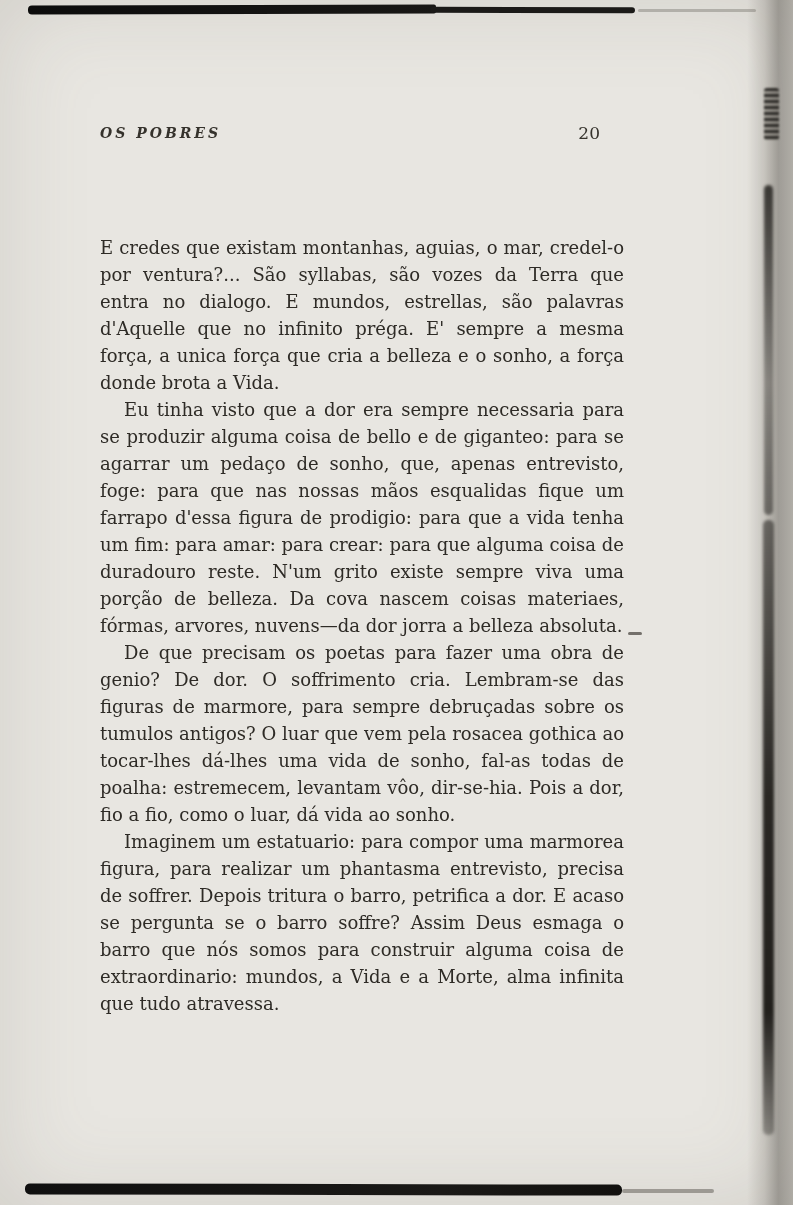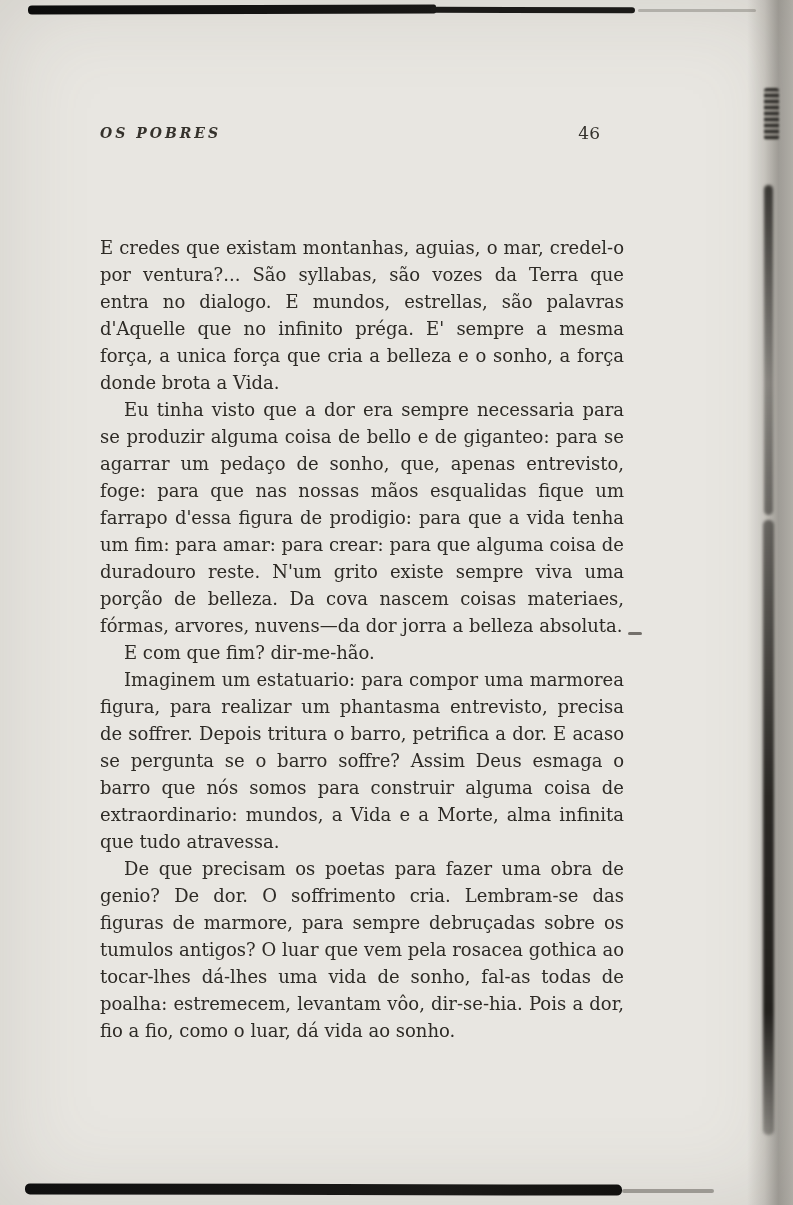--- a/index.html
+++ b/index.html
@@ -144,24 +144,23 @@
   <div class="artifact right-band"></div>
   <div class="artifact right-streak-upper"></div>
   <div class="artifact right-streak-lower"></div>
   <div class="artifact corner-smudge"></div>
   <div class="artifact margin-dash"></div>
   <div class="artifact bottom-bar-main"></div>
   <div class="artifact bottom-bar-ext"></div>
 
   <header class="header-row">
     <span class="running-head">OS POBRES</span>
-    <span class="page-number">46</span>
+    <span class="page-number">20</span>
   </header>
 
   <main class="text-block">
     <p class="para flush">E credes que existam montanhas, aguias, o mar, credel-o por ventura?... São syllabas, são vozes da Terra que entra no dialogo. E mundos, estrellas, são palavras d'Aquelle que no infinito préga. E' sempre a mesma força, a unica força que cria a belleza e o sonho, a força donde brota a Vida.</p>
     <p class="para">Eu tinha visto que a dor era sempre necessaria para se produzir alguma coisa de bello e de giganteo: para se agarrar um pedaço de sonho, que, apenas entrevisto, foge: para que nas nossas mãos esqualidas fique um farrapo d'essa figura de prodigio: para que a vida tenha um fim: para amar: para crear: para que alguma coisa de duradouro reste. N'um grito existe sempre viva uma porção de belleza. Da cova nascem coisas materiaes, fórmas, arvores, nuvens—da dor jorra a belleza absoluta.</p>
-    <p class="para">E com que fim? dir-me-hão.</p>
+    <p class="para">De que precisam os poetas para fazer uma obra de genio? De dor. O soffrimento cria. Lembram-se das figuras de marmore, para sempre debruçadas sobre os tumulos antigos? O luar que vem pela rosacea gothica ao tocar-lhes dá-lhes uma vida de sonho, fal-as todas de poalha: estremecem, levantam vôo, dir-se-hia. Pois a dor, fio a fio, como o luar, dá vida ao sonho.</p>
     <p class="para">Imaginem um estatuario: para compor uma marmorea figura, para realizar um phantasma entrevisto, precisa de soffrer. Depois tritura o barro, petrifica a dor. E acaso se pergunta se o barro soffre? Assim Deus esmaga o barro que nós somos para construir alguma coisa de extraordinario: mundos, a Vida e a Morte, alma infinita que tudo atravessa.</p>
-    <p class="para">De que precisam os poetas para fazer uma obra de genio? De dor. O soffrimento cria. Lembram-se das figuras de marmore, para sempre debruçadas sobre os tumulos antigos? O luar que vem pela rosacea gothica ao tocar-lhes dá-lhes uma vida de sonho, fal-as todas de poalha: estremecem, levantam vôo, dir-se-hia. Pois a dor, fio a fio, como o luar, dá vida ao sonho.</p>
   </main>
 
 </div>
 
 </body></html>

